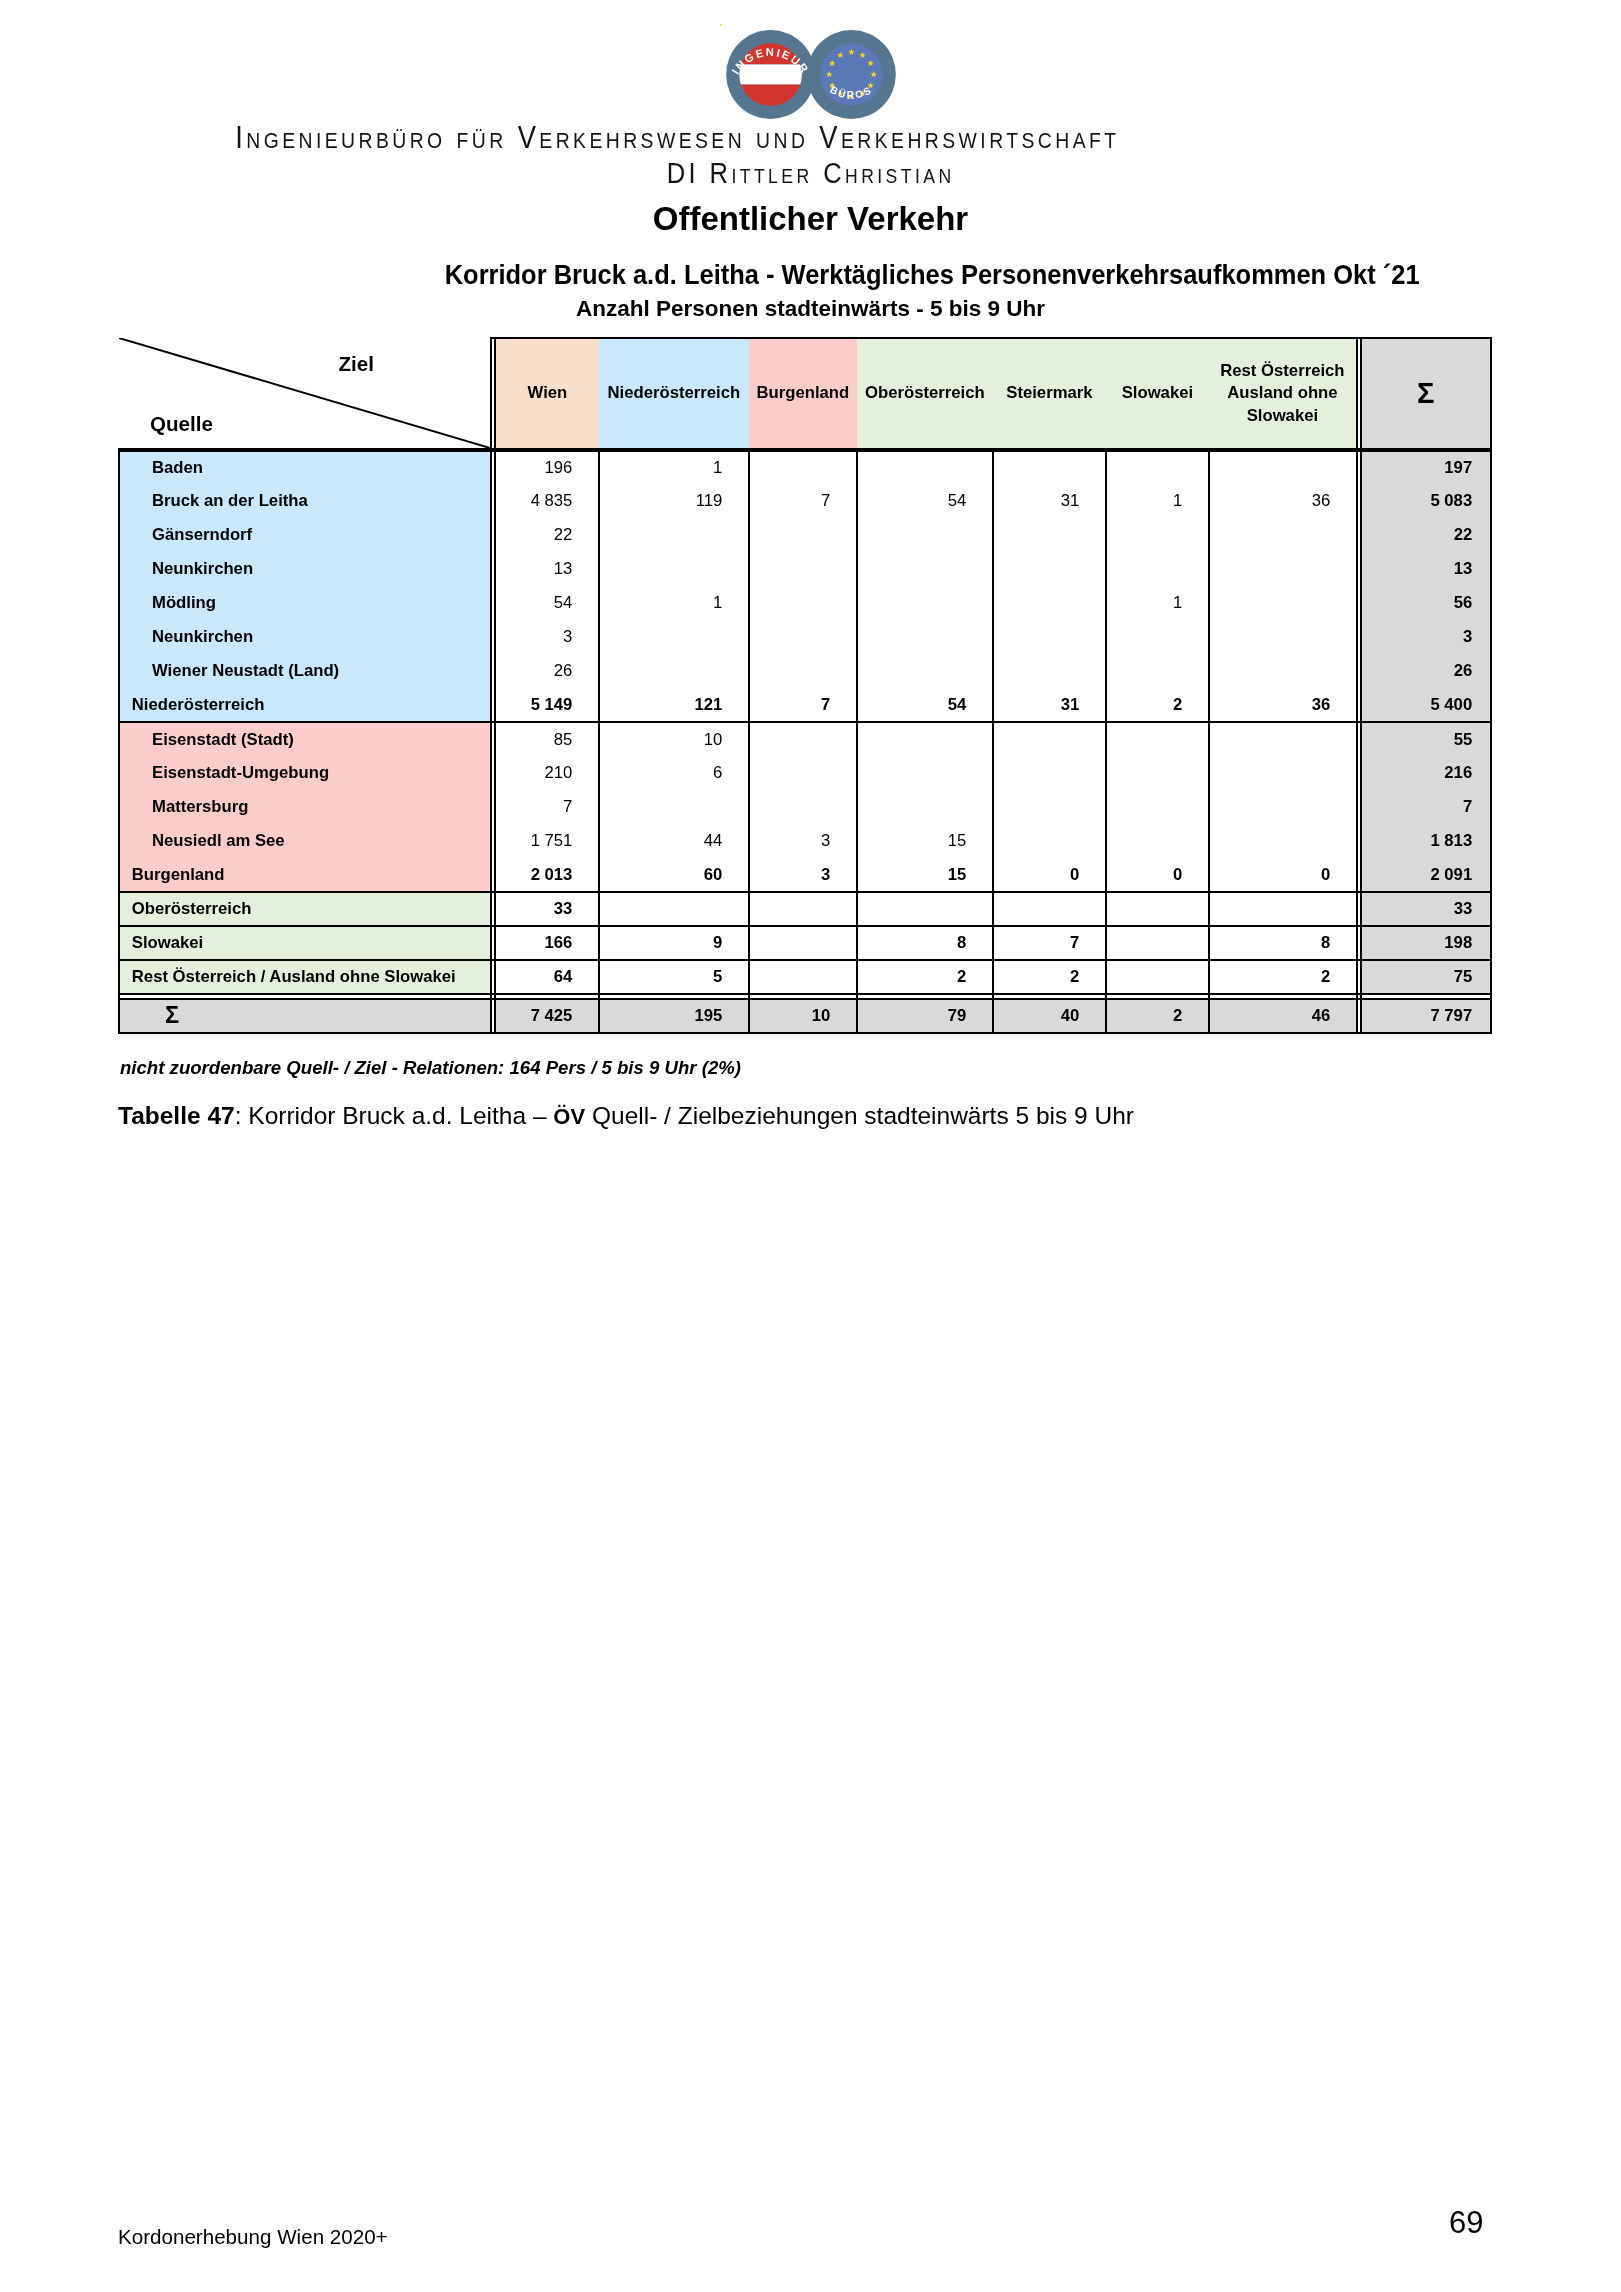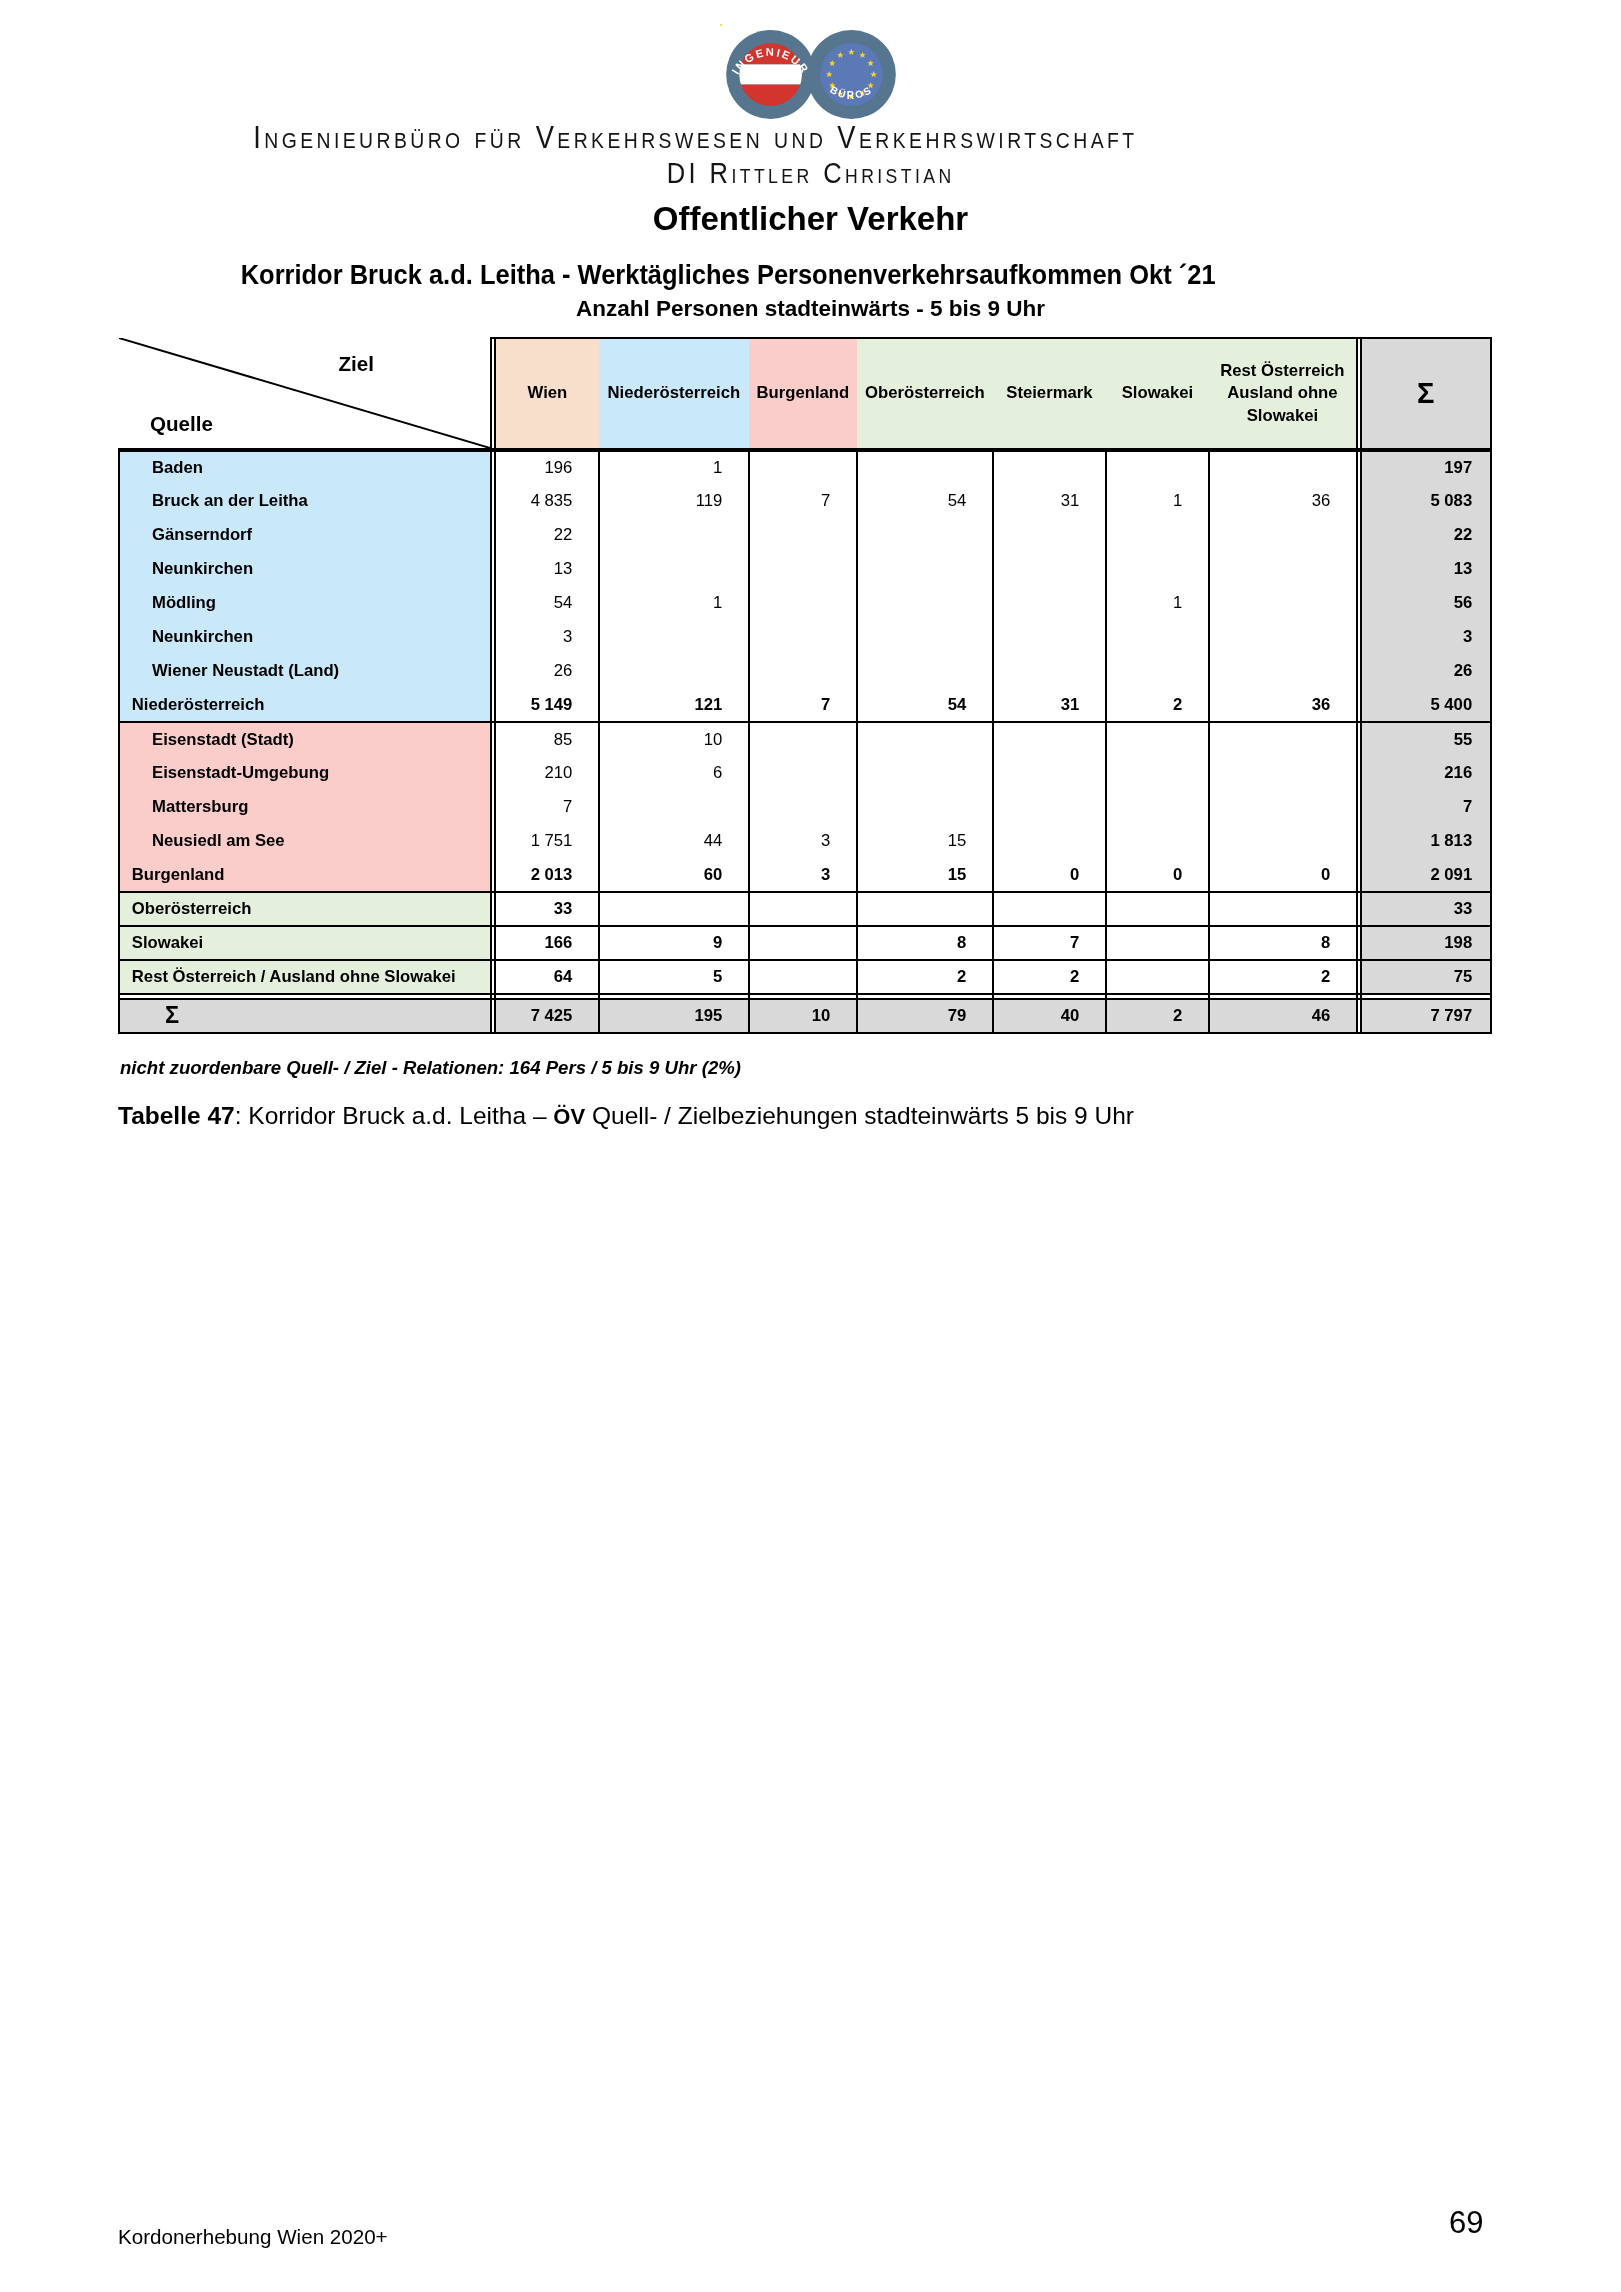--- a/index.html
+++ b/index.html
@@ -1,28 +1,28 @@
 <!DOCTYPE html>
 <html><head>
 <meta charset="utf-8">
 <style>
   html,body{margin:0;padding:0;background:#fff;}
   .page{position:relative;width:1621px;height:2293px;background:#fff;overflow:hidden;
         font-family:"Liberation Sans",sans-serif;color:#000;}
   
   .logo-wrap{position:absolute;top:23.5px;left:0;width:1621px;text-align:center;}
-  .letter1{position:absolute;top:120px;left:0;width:1355px;text-align:center;margin-left:18px;}
+  .letter1{position:absolute;top:120px;left:0;width:1355px;text-align:center;}
   .letter1 span{display:inline-block;font-size:31px;letter-spacing:3.9px;font-variant:small-caps;
     transform:scaleX(.88);transform-origin:center;color:#141414;}
   .letter2{position:absolute;top:157px;left:0;width:1621px;text-align:center;}
   .letter2 span{display:inline-block;font-size:29px;letter-spacing:3.9px;font-variant:small-caps;
     transform:scaleX(.88);transform-origin:center;color:#141414;}
   
   .t-main{position:absolute;top:200px;left:0;width:1621px;text-align:center;font-size:33px;font-weight:bold;}
-  .t-sub{position:absolute;top:259px;left:0;width:1456px;text-align:center;}
+  .t-sub{position:absolute;top:259px;left:0;width:1456px;text-align:right;}
   .t-sub span{display:inline-block;font-size:27.4px;font-weight:bold;transform:scaleX(.93);transform-origin:center;}
   .t-sub2{position:absolute;top:296px;left:0;width:1621px;text-align:center;font-size:22.5px;font-weight:bold;}
   
   .tblwrap{position:absolute;left:118px;top:337px;}
   table.tbl{border-collapse:collapse;table-layout:fixed;width:1372px;font-size:16.7px;}
   .tbl th,.tbl td{padding:0;margin:0;overflow:hidden;vertical-align:middle;}
   .tbl thead tr{height:112px;}
   .tbl tbody tr{height:34px;}
   .tbl thead th{border-top:2px solid #000;border-bottom:4.9px solid #000;font-weight:bold;
     text-align:center;white-space:pre-line;line-height:1.35;}

